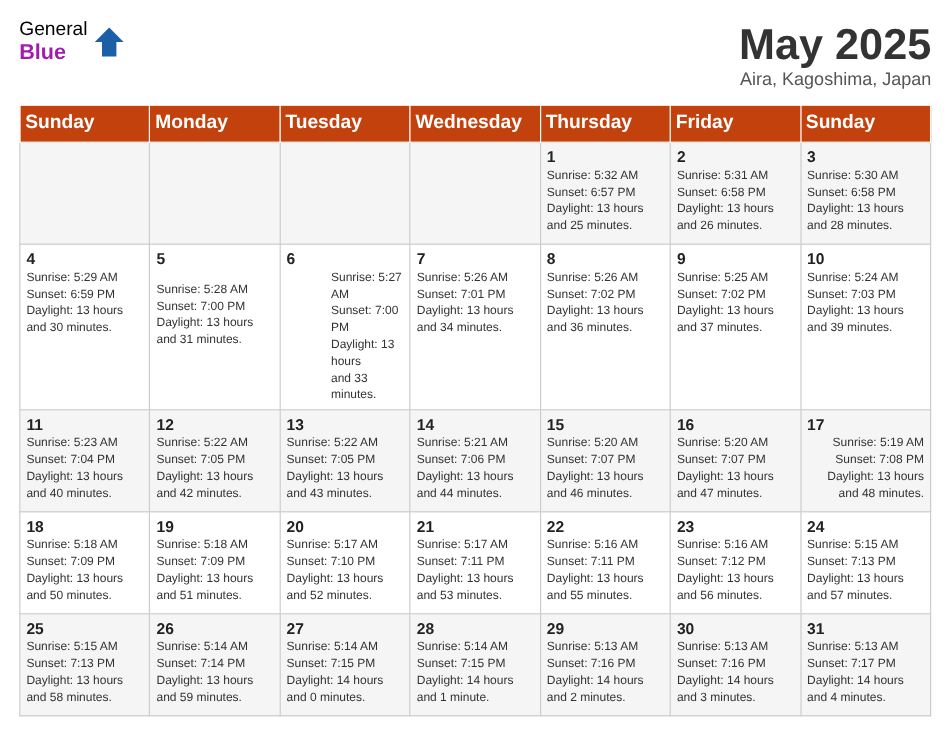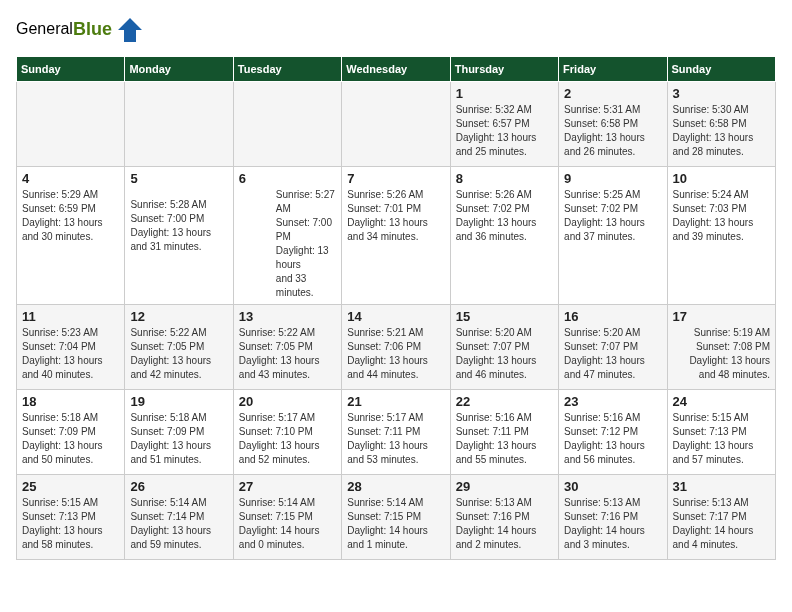--- a/index.html
+++ b/index.html
@@ -15,21 +15,21 @@
       justify-content: space-between;
       align-items: flex-start;
       margin-bottom: 12px;
     }
     .logo {
       display: flex;
       align-items: center;
     }
     .logo-text {
       display: flex;
-      flex-direction: row;
+      flex-direction: column;
       line-height: 1.1;
     }
     .logo-icon {
       width: 28px;
       height: 28px;
       margin-left: 4px;
     }
     .title-block {
       text-align: right;
     }
@@ -41,23 +41,23 @@
     .location {
       font-size: 15px;
       color: #555;
     }
     table {
       width: 100%;
       border-collapse: collapse;
       table-layout: fixed;
     }
     thead tr th {
-      background-color: #14532d;
+      background-color: #c2410c;
       color: #fff;
-      font-size: 11px;
+      font-size: 16px;
       font-weight: bold;
       padding: 6px 4px;
       text-align: left;
       border: 1px solid #fff;
     }
     tbody tr td {
       border: 1px solid #ccc;
       vertical-align: top;
       padding: 4px 5px;
       font-size: 10.5px;
@@ -83,25 +83,29 @@
       background: #fff;
     }
   </style>
 </head>
 <body>
 
 <div class="header">
   <div class="logo">
     <div class="logo-text">
       <span>General</span>
-      <span style="color:#4d7c0f;font-size:18px;font-weight:bold;">Blue</span>
+      <span style="color:#a21caf;font-size:18px;font-weight:bold;">Blue</span>
     </div>
     <svg class="logo-icon" viewBox="0 0 28 28">
       <polygon points="14,2 26,14 20,14 20,26 8,26 8,14 2,14" fill="#1a5fa8"></polygon>
     </svg>
+  </div>
+  <div class="title-block">
+    <div class="month-title">May 2025</div>
+    <div class="location">Aira, Kagoshima, Japan</div>
   </div>
 </div>
 
 <table>
   <thead>
     <tr>
     <th>Sunday</th>
         <th>Monday</th>
         <th>Tuesday</th>
         <th>Wednesday</th>

